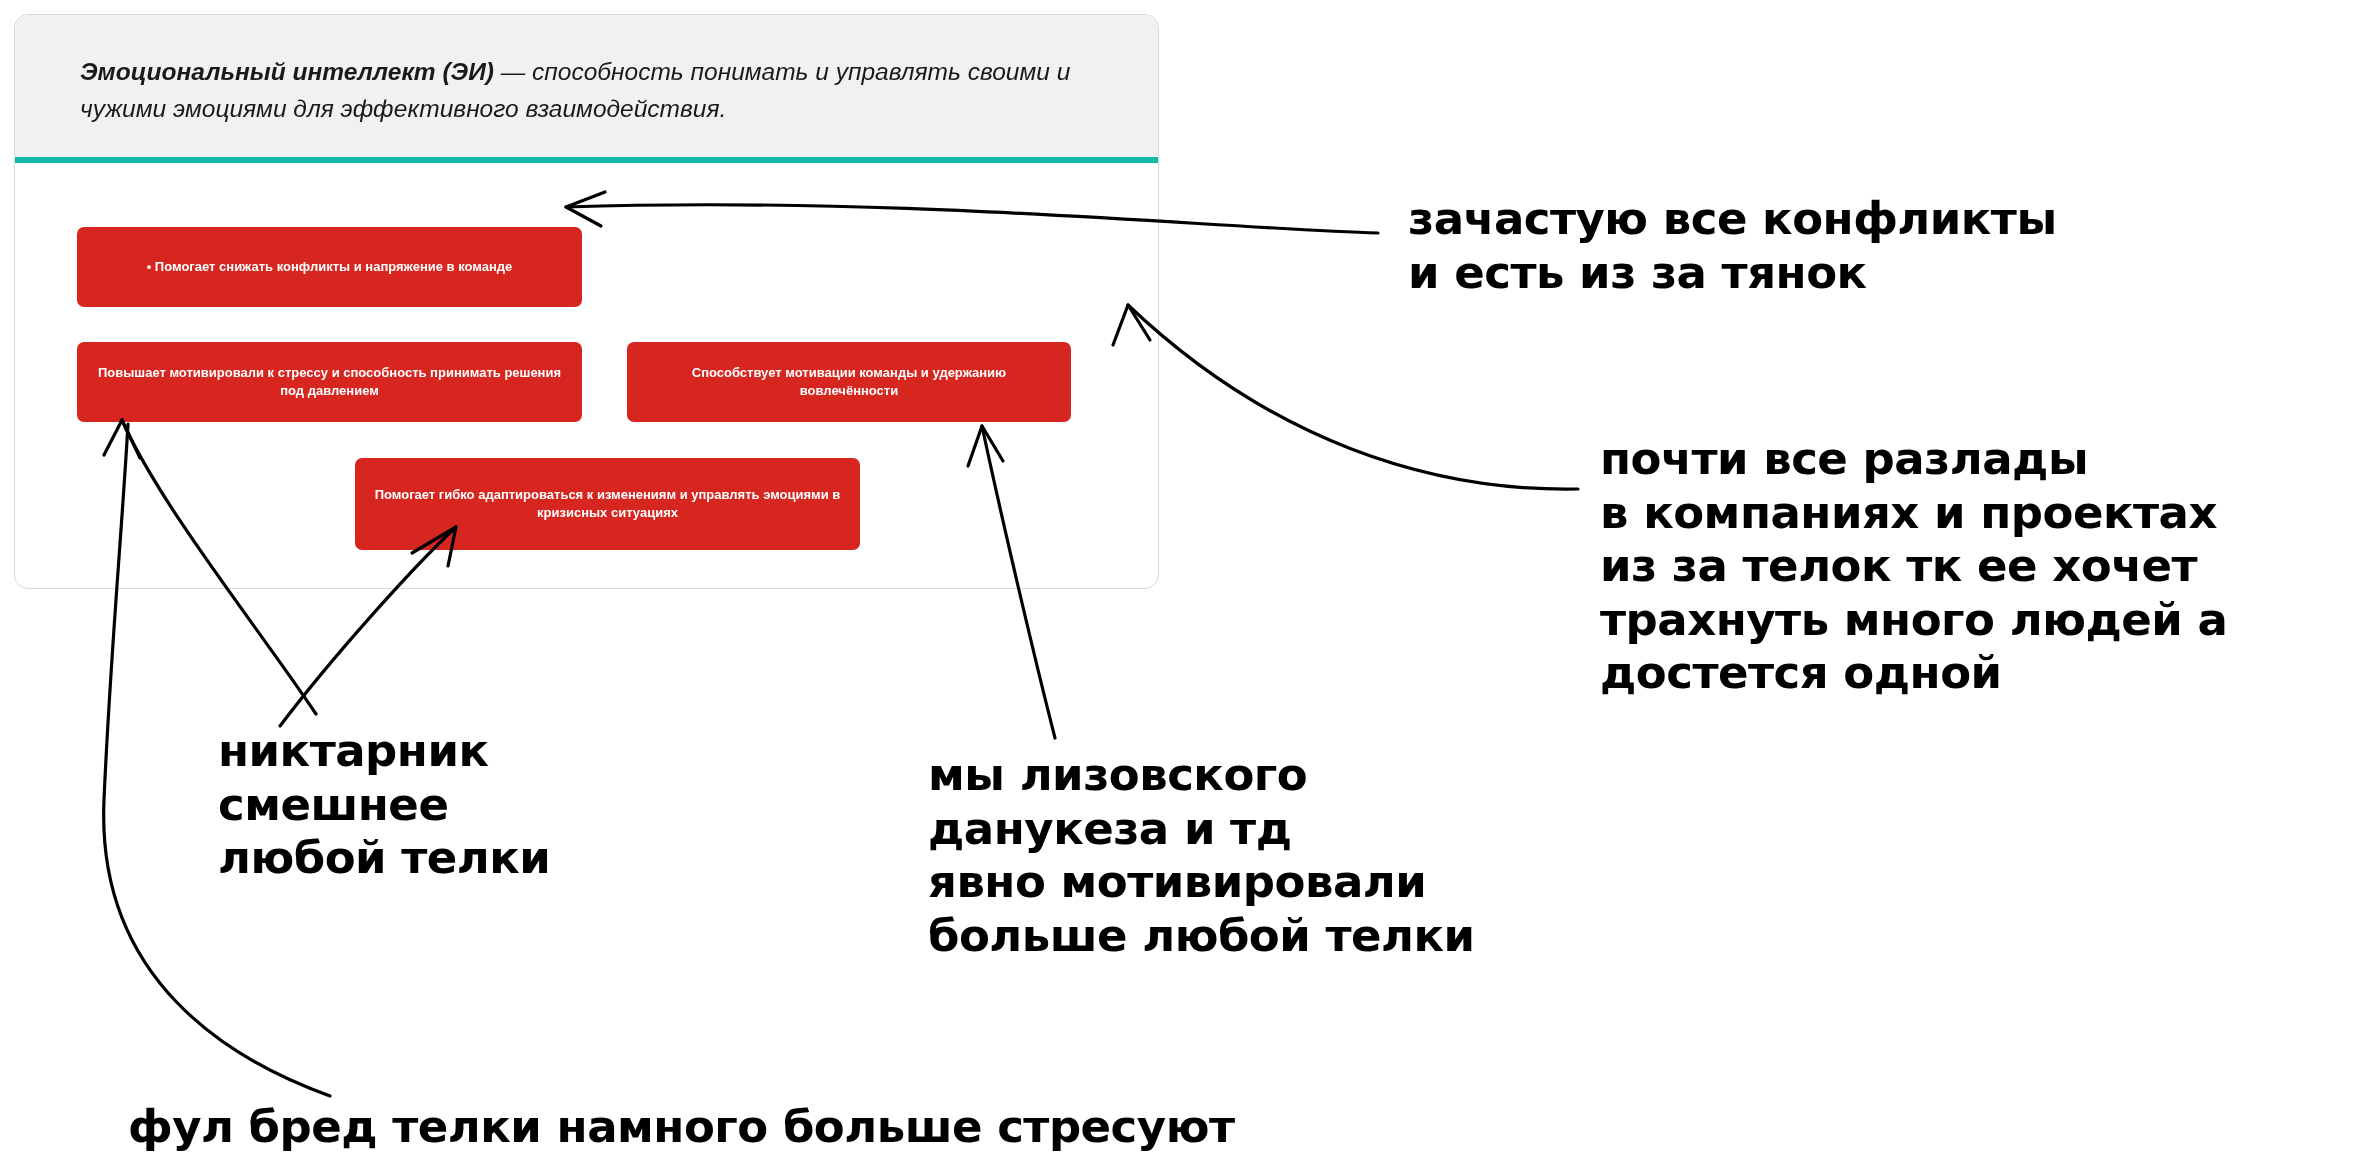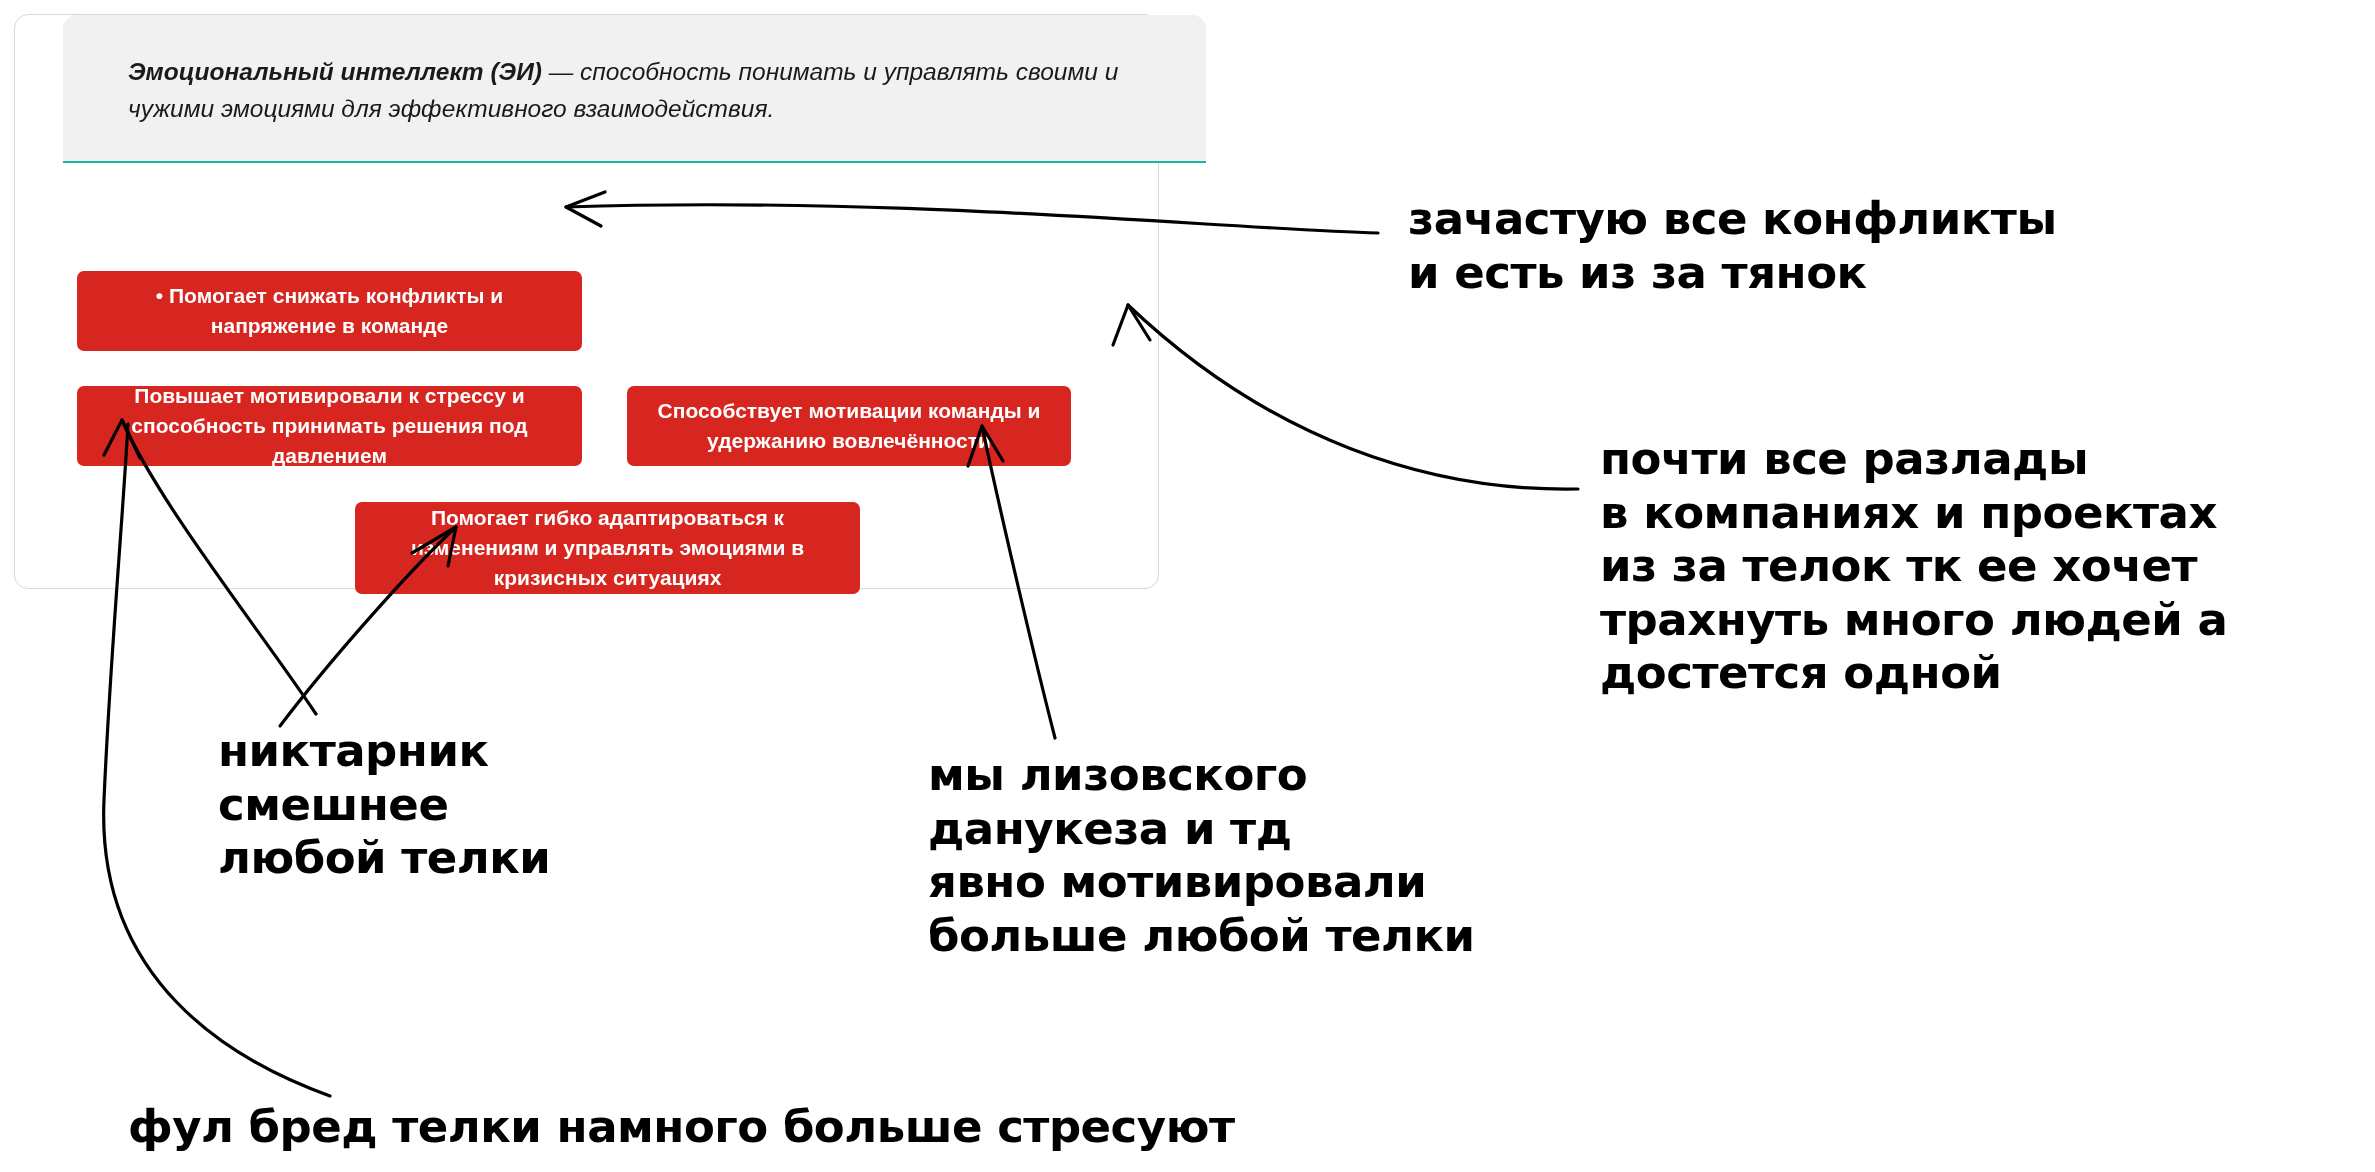--- a/index.html
+++ b/index.html
@@ -28,53 +28,51 @@
     box-sizing: border-box;
   }
 
   #definition-banner {
     position: absolute;
     left: 0;
     top: 0;
     width: 100%;
     height: 148px;
     background: #f1f1f1;
-    border-bottom: 2px solid #14b8a6;
+    border-bottom: 6px solid #14b8a6;
     border-radius: 14px 14px 0 0;
     box-sizing: border-box;
     padding: 38px 60px 0 65px;
-    margin-left: 48px;
   }
   #definition-banner .def-text {
     font-size: 24.5px;
     line-height: 1.52;
     color: #1a1a1a;
     font-style: italic;
   }
   #definition-banner .def-term {
     font-weight: bold;
     font-style: italic;
   }
 
   
   .red-box {
     position: absolute;
     background: #d7251f;
     border-radius: 7px;
     color: #ffffff;
-    font-size: 21px;
+    font-size: 13px;
     font-weight: bold;
     line-height: 1.42;
     text-align: center;
     display: flex;
     align-items: center;
     justify-content: center;
     box-sizing: border-box;
     padding: 8px 16px;
-    margin-top: 44px;
   }
   #box-conflicts { left: 62px;  top: 212px; width: 505px; height: 80px; }
   #box-comms     { left: 612px; top: 212px; width: 505px; height: 80px; }
   #box-stress    { left: 62px;  top: 327px; width: 505px; height: 80px; }
   #box-motivation{ left: 612px; top: 327px; width: 444px; height: 80px; }
   #box-adapt     { left: 340px; top: 443px; width: 505px; height: 92px; }
 
   
   .annot {
     position: absolute;

